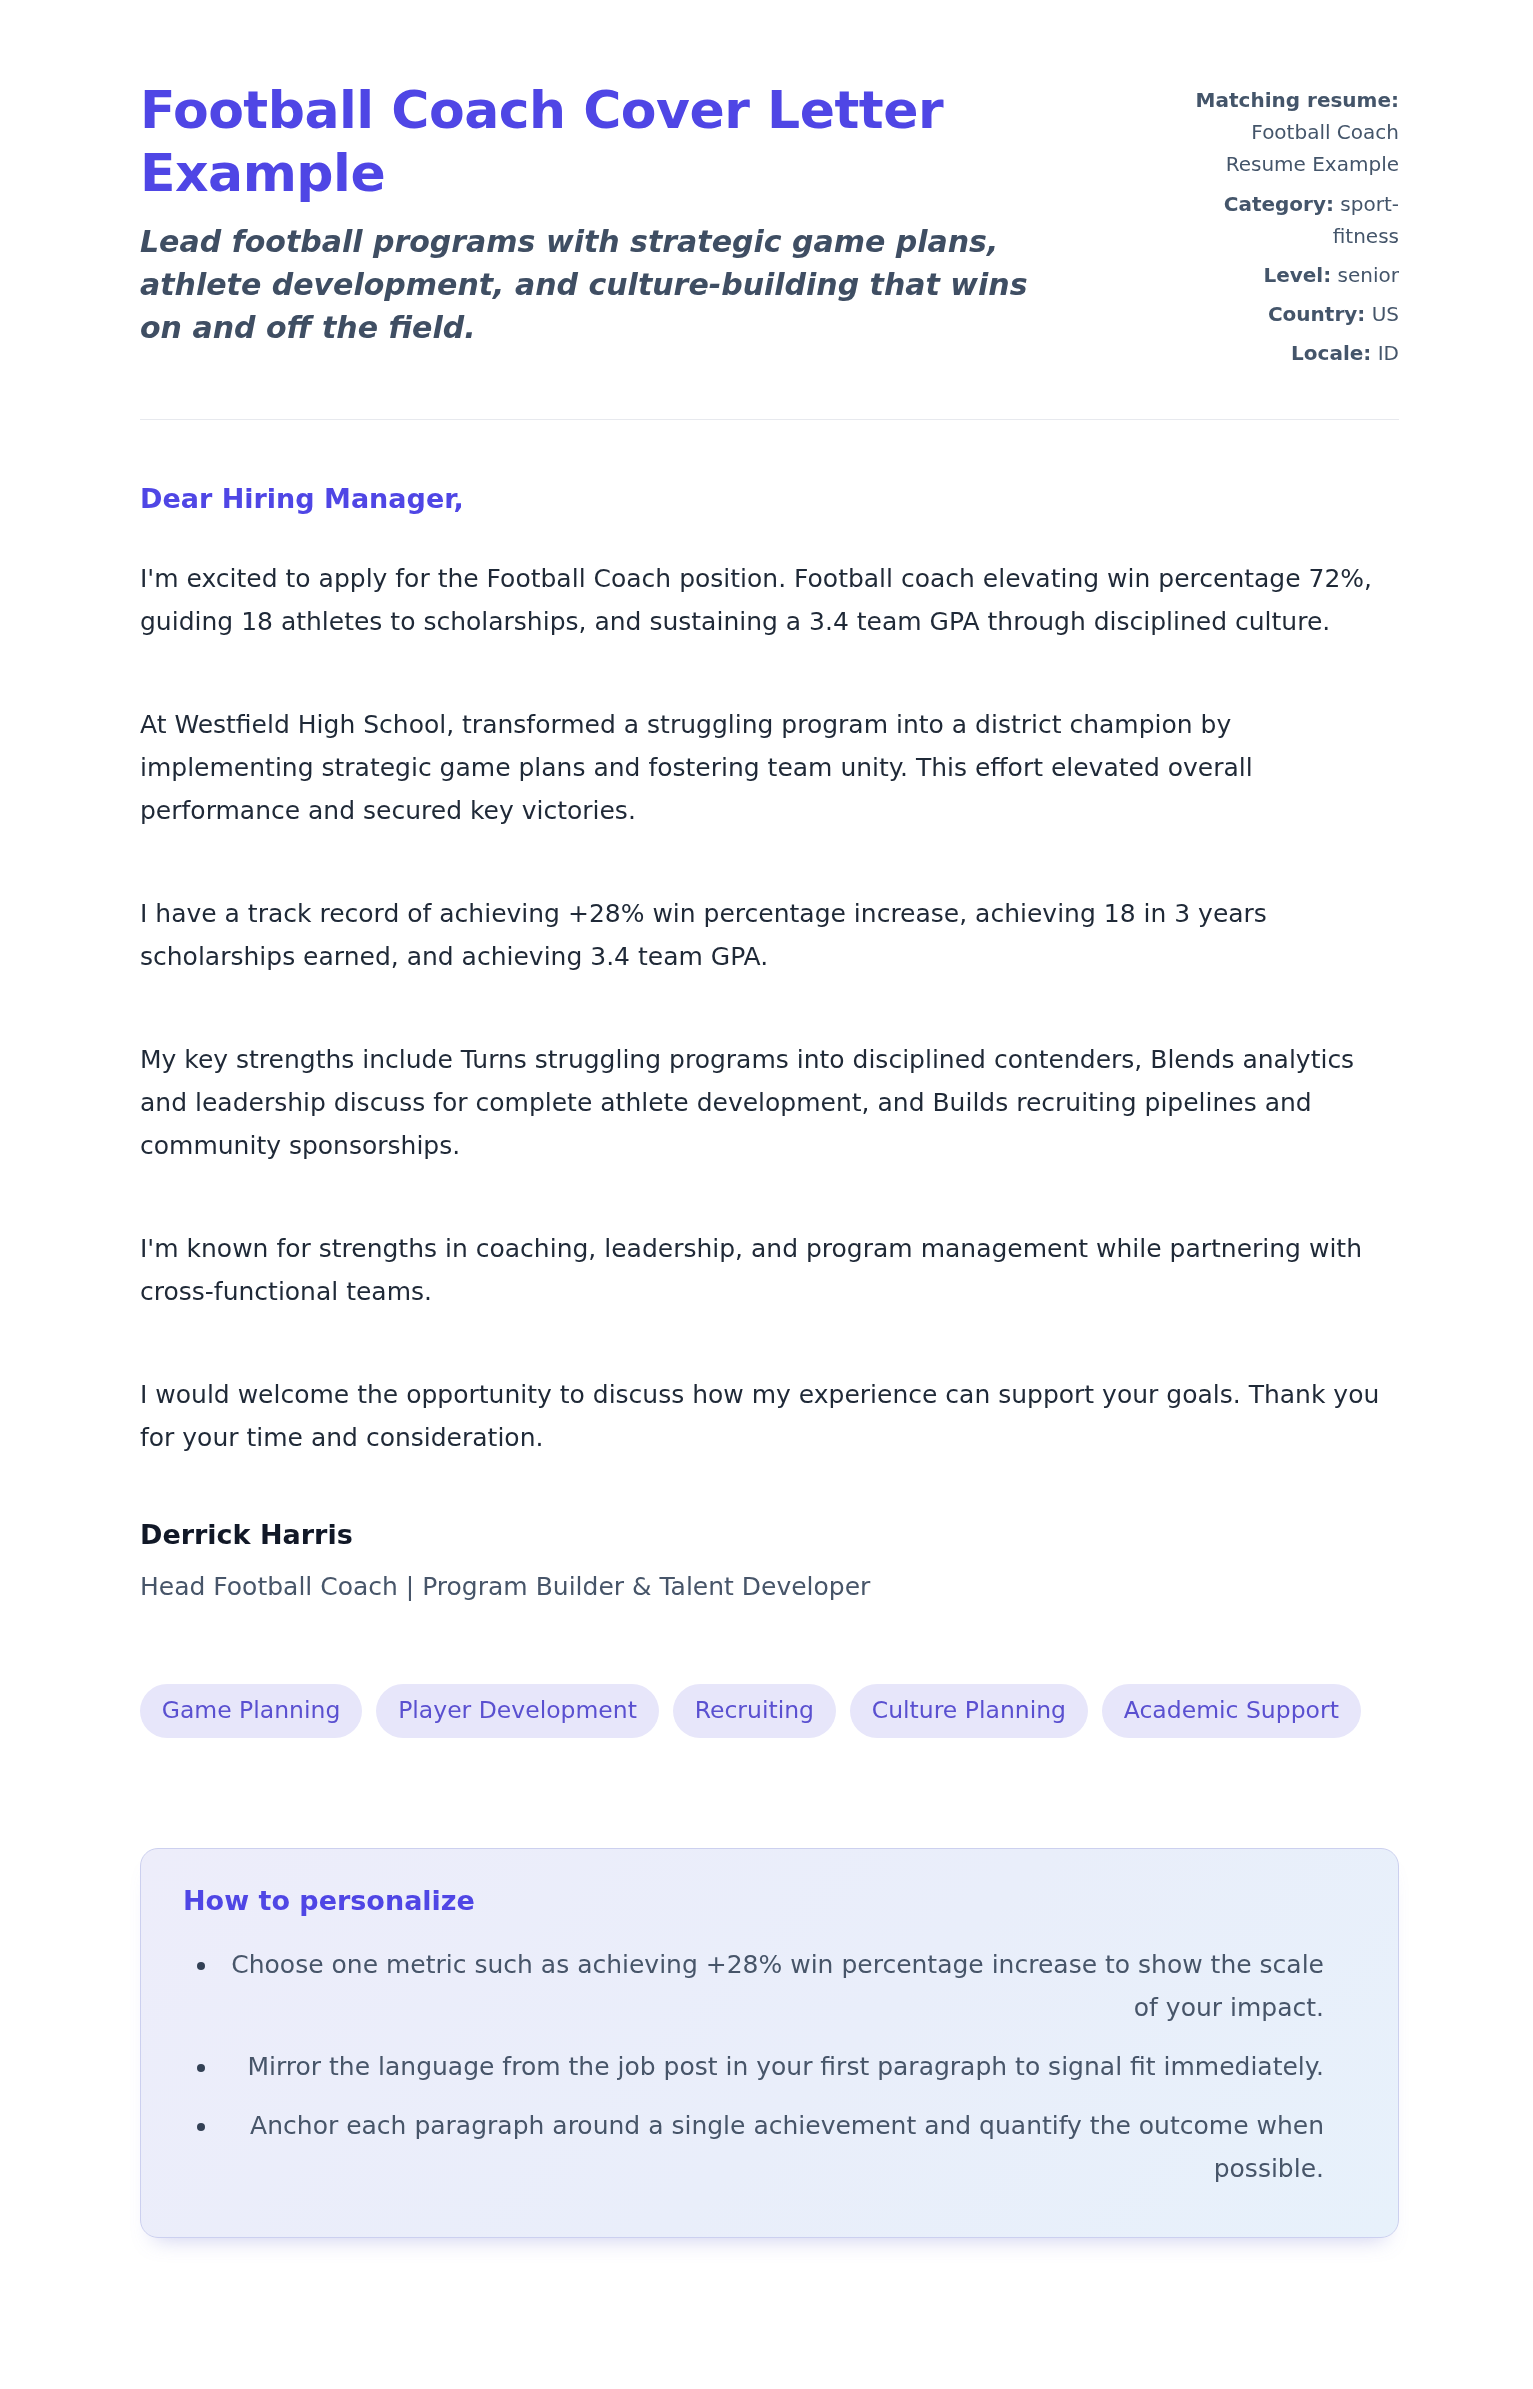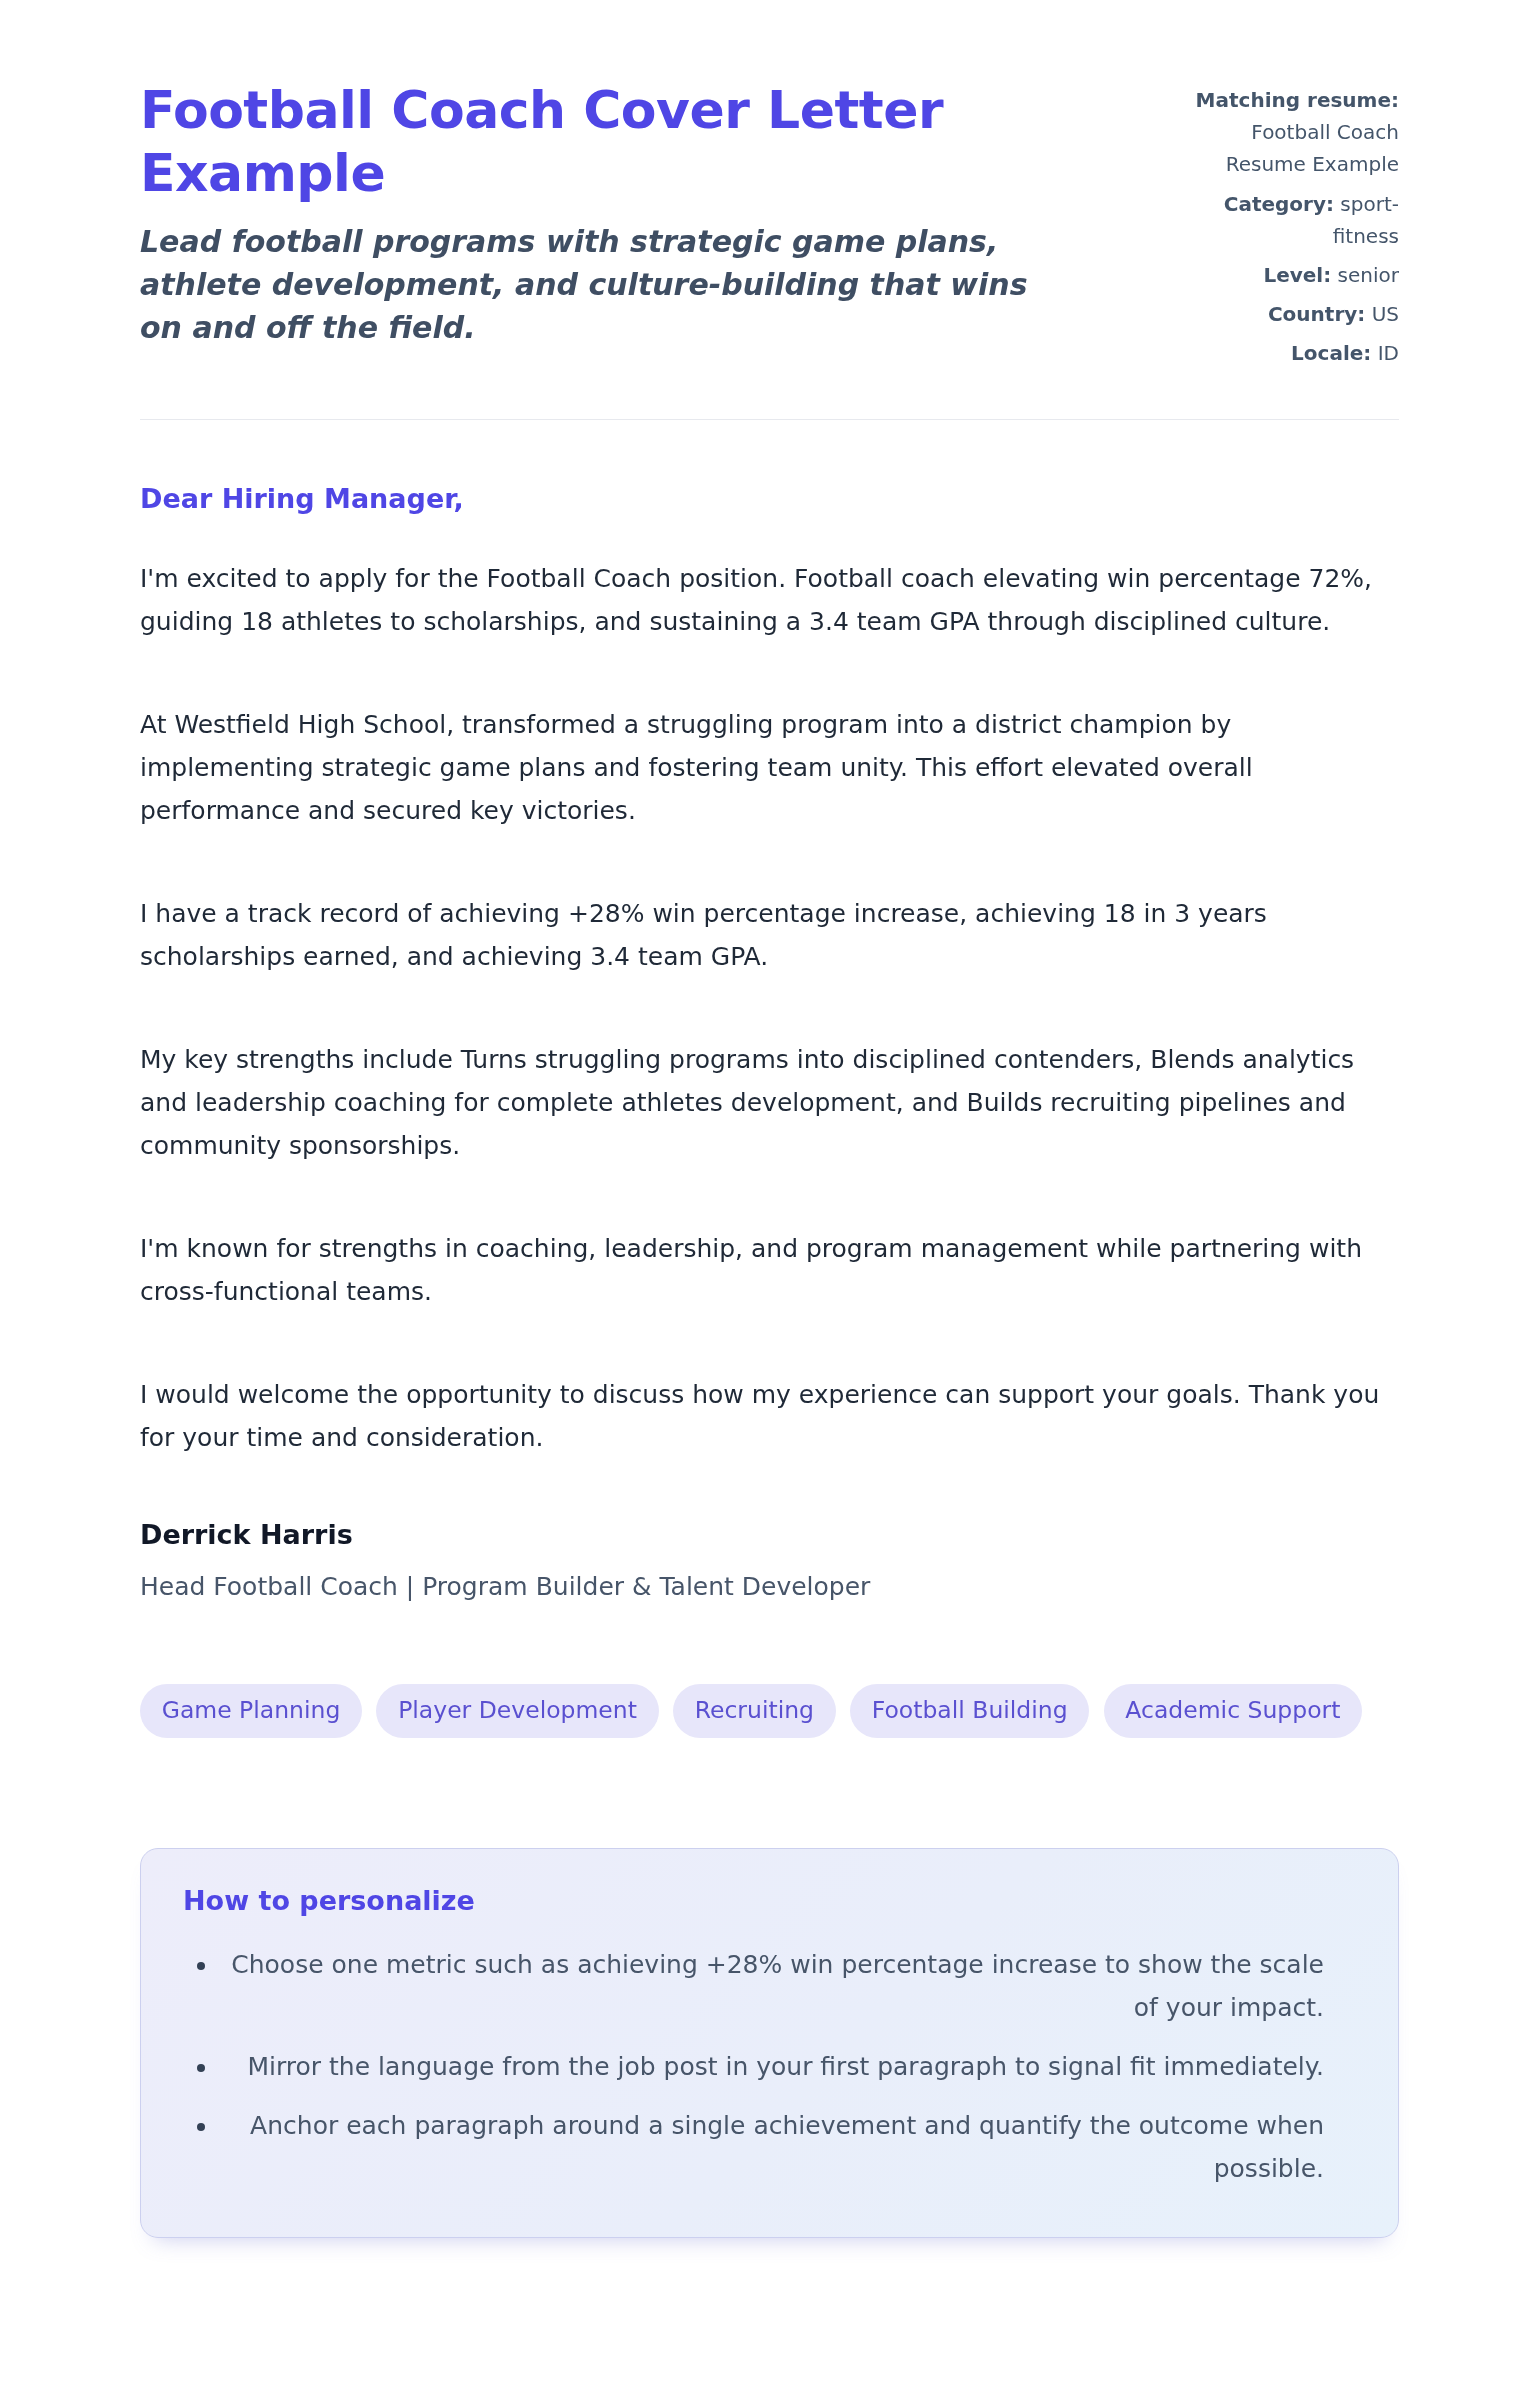--- a/index.html
+++ b/index.html
@@ -133,35 +133,35 @@
 
   <hr class="divider">
 
   <section class="letter">
     <p class="greeting">Dear Hiring Manager,</p>
 
     <div class="paragraphs">
       <p>I'm excited to apply for the Football Coach position. Football coach elevating win percentage 72%, guiding 18 athletes to scholarships, and sustaining a 3.4 team GPA through disciplined culture.</p>
       <p>At Westfield High School, transformed a struggling program into a district champion by implementing strategic game plans and fostering team unity. This effort elevated overall performance and secured key victories.</p>
       <p>I have a track record of achieving +28% win percentage increase, achieving 18 in 3 years scholarships earned, and achieving 3.4 team GPA.</p>
-      <p>My key strengths include Turns struggling programs into disciplined contenders, Blends analytics and leadership coaching for complete athletes development, and Builds recruiting pipelines and community sponsorships.</p>
+      <p>My key strengths include Turns struggling programs into disciplined contenders, Blends analytics and leadership discuss for complete athlete development, and Builds recruiting pipelines and community sponsorships.</p>
       <p>I'm known for strengths in coaching, leadership, and program management while partnering with cross-functional teams.</p>
       <p>I would welcome the opportunity to discuss how my experience can support your goals. Thank you for your time and consideration.</p>
     </div>
 
     <div class="signature">
       <p class="sig-name">Derrick Harris</p>
       <p class="sig-role">Head Football Coach | Program Builder &amp; Talent Developer</p>
     </div>
 
     <div class="tags">
       <span class="tag">Game Planning</span>
       <span class="tag">Player Development</span>
       <span class="tag">Recruiting</span>
-      <span class="tag">Football Building</span>
+      <span class="tag">Culture Planning</span>
       <span class="tag">Academic Support</span>
     </div>
   </section>
 
   <section class="personalize">
     <h2 class="personalize-title">How to personalize</h2>
     <ul class="personalize-list">
       <li>Choose one metric such as achieving +28% win percentage increase to show the scale of your impact.</li>
       <li>Mirror the language from the job post in your first paragraph to signal fit immediately.</li>
       <li>Anchor each paragraph around a single achievement and quantify the outcome when possible.</li>

